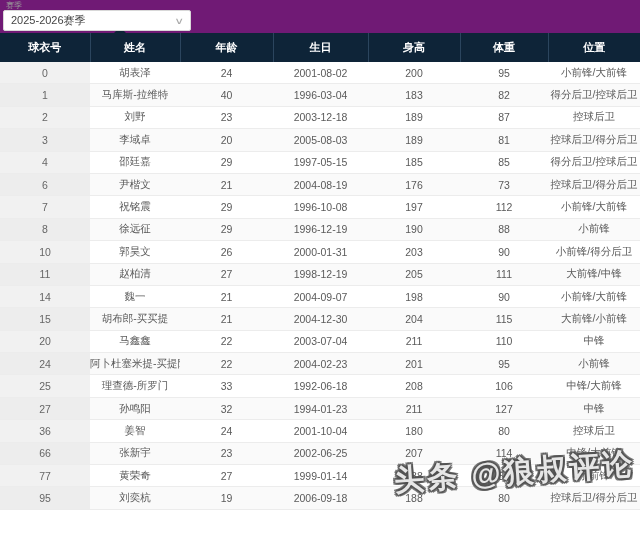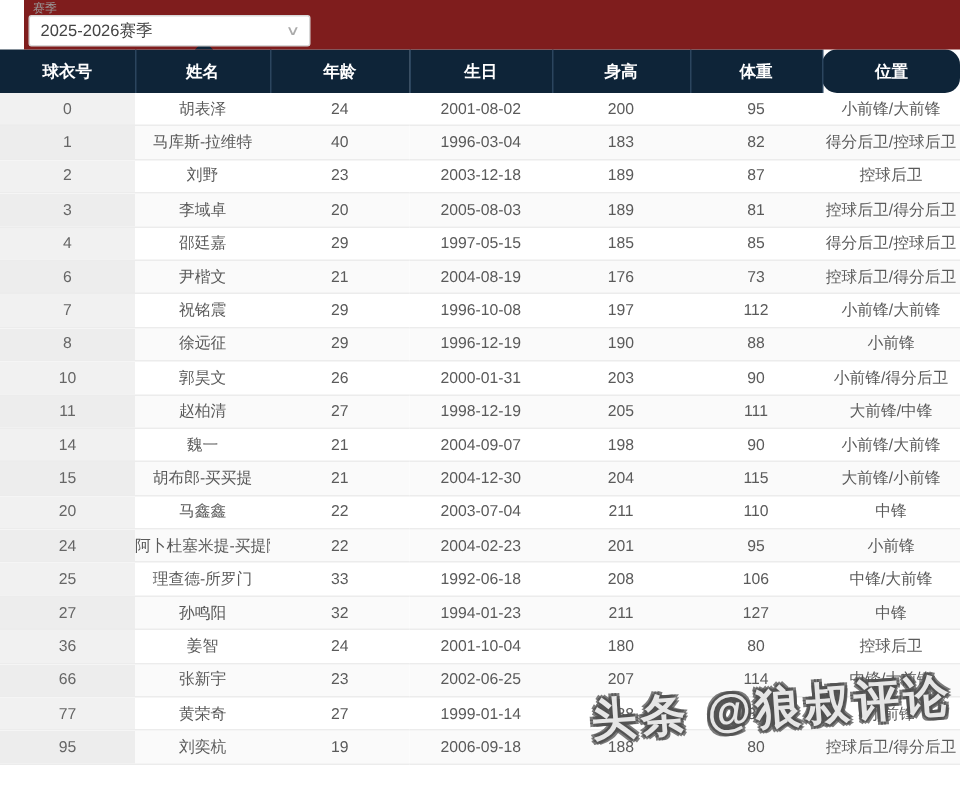--- a/index.html
+++ b/index.html
@@ -2,42 +2,42 @@
 <html><head>
 <meta charset="utf-8">
 <style>
   html,body{margin:0;padding:0;}
   body{
     width:640px;height:533px;position:relative;overflow:hidden;
     background:#fff;
     font-family:"Liberation Sans","DejaVu Sans",sans-serif;
   }
   
-  .topbar{position:relative;height:33px;background:#7f1d1d;margin-left:16px;}
+  .topbar{position:relative;height:33px;background:#701a75;}
   .season-label{position:absolute;top:1px;left:6px;font-size:8px;color:#999;line-height:10px;}
   .season-select{
     position:absolute;top:10px;left:3px;width:188px;height:21px;box-sizing:border-box;
     border:1px solid #d8d8d8;border-radius:2px;background:#fff;
     display:flex;align-items:center;padding:0 7px;font-size:11px;color:#444;z-index:3;cursor:pointer;
   }
   .chevron{margin-left:auto;color:#aaa;font-size:9px;transform:scaleX(1.5);}
   .notch{
     position:absolute;left:114px;top:27px;width:0;height:0;z-index:1;
     border-left:6px solid transparent;border-right:6px solid transparent;
     border-bottom:6px solid #0e2438;
   }
   
   table{border-collapse:collapse;table-layout:fixed;width:640px;}
   col.c0{width:90px;} col.c1{width:90px;} col.c2{width:93px;} col.c3{width:95px;}
   col.c4{width:92px;} col.c5{width:88px;} col.c6{width:92px;}
   th{
     background:#0e2438;color:#fff;font-size:11px;font-weight:bold;height:29px;
     border-right:1px solid #2b455e;padding:0;text-align:center;
   }
-  th:last-child{border-right:none;border-radius:10px;}
+  th:last-child{border-right:none;}
   td{
     font-size:10.5px;color:#5a5a5a;text-align:center;height:21.4px;padding:0;
     border-bottom:1px solid #ececec;white-space:nowrap;overflow:hidden;background:#fff;
   }
   td:first-child{background:#f1f1f1;color:#666;}
   tr:nth-child(even) td{background:#fafafa;}
   tr:nth-child(even) td:first-child{background:#ededed;}
   
   .watermark{
     position:absolute;right:4px;top:452px;z-index:5;white-space:nowrap;

